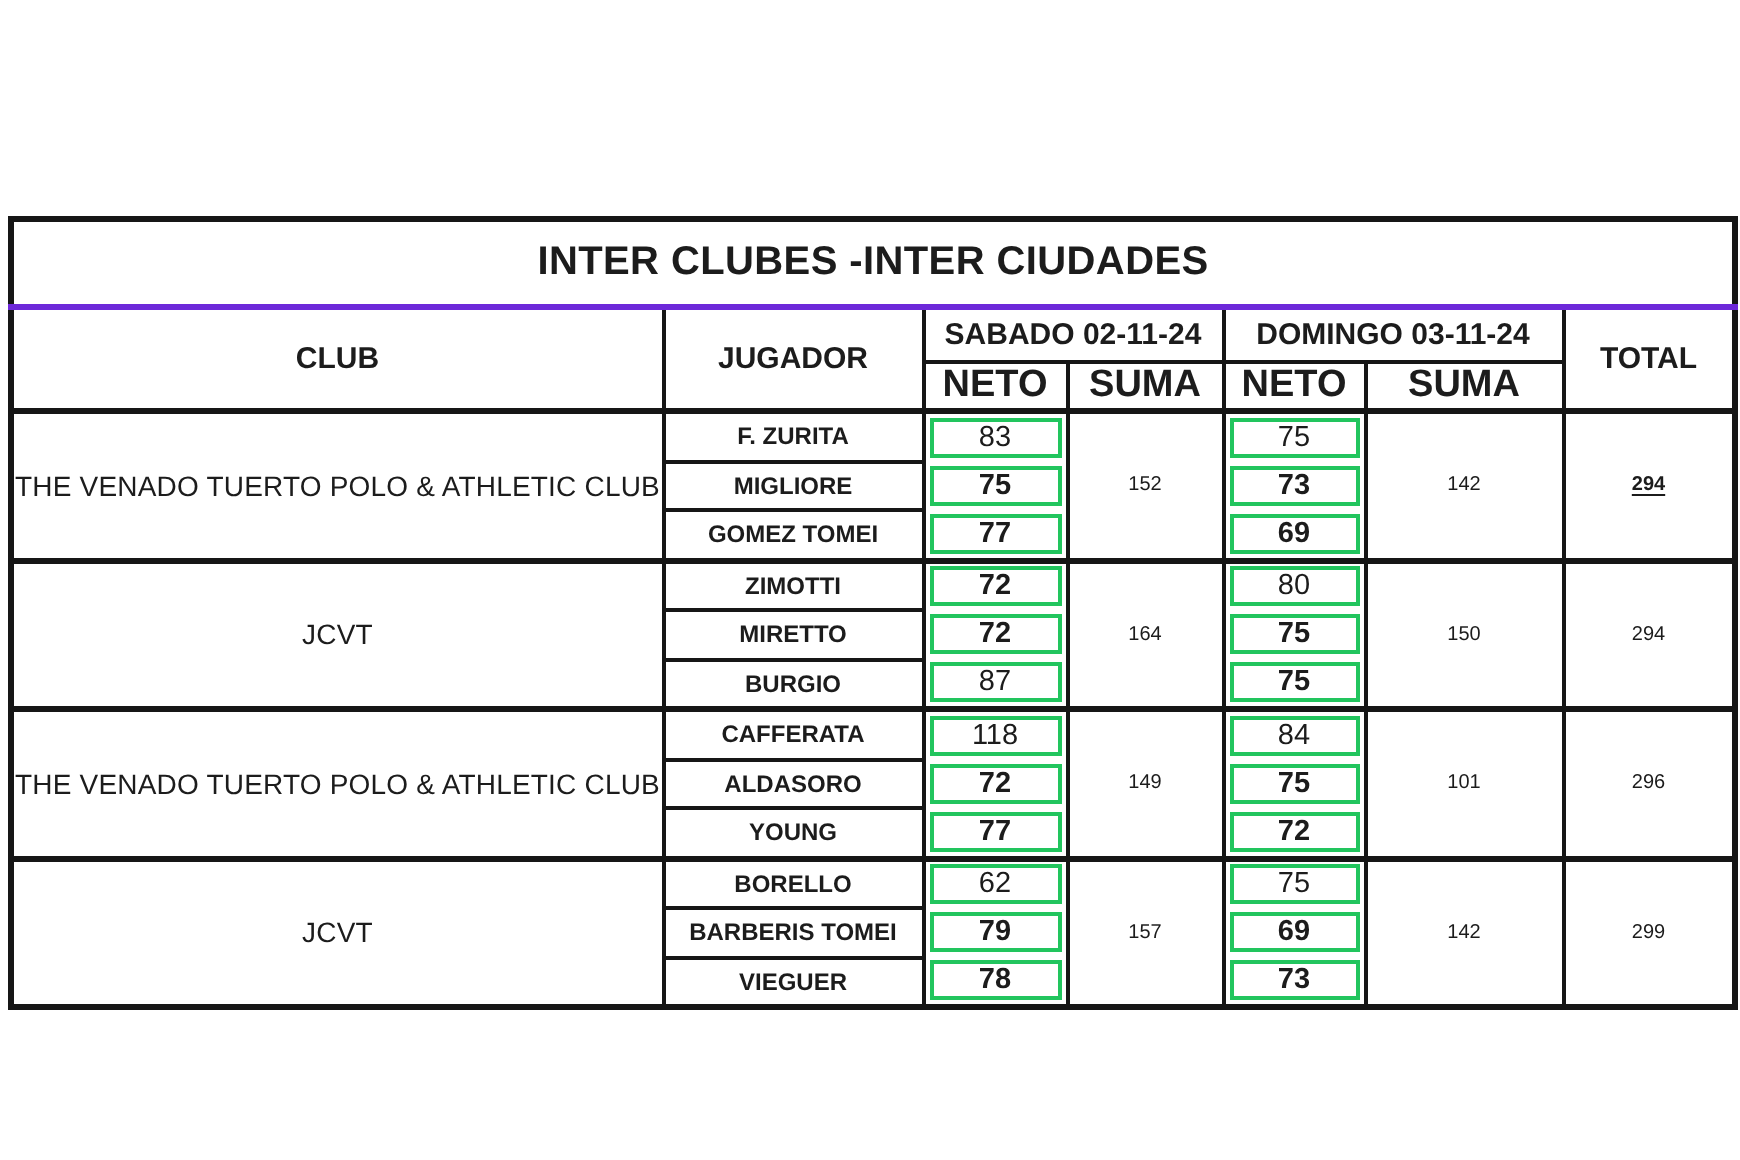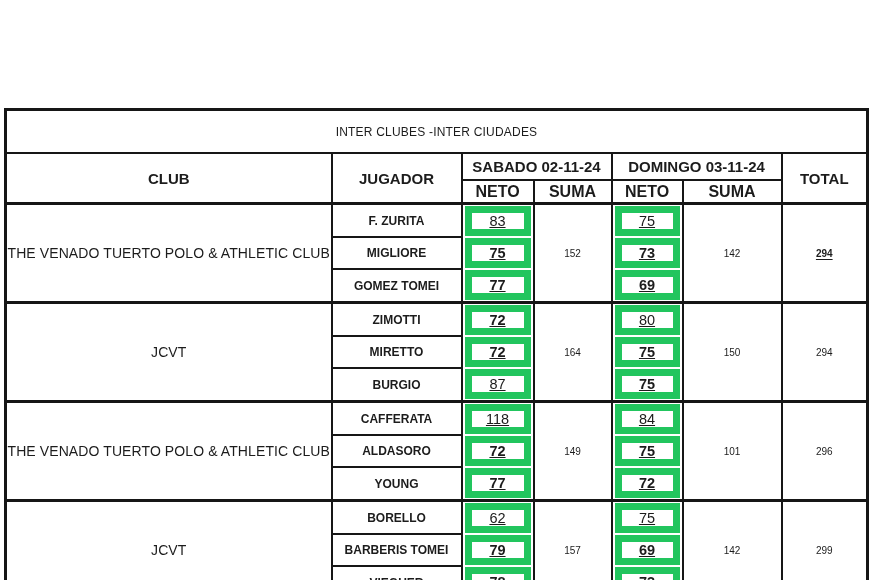--- a/index.html
+++ b/index.html
@@ -14,37 +14,36 @@
     border-collapse:collapse;table-layout:fixed;
     border:3px solid #161616;
     background:#ffffff;
   }
   .results td{
     border:2px solid #161616;
     text-align:center;vertical-align:middle;
     color:#1c1c1c;padding:0;overflow:hidden;white-space:nowrap;
   }
   td.title-cell{
-    height:41px;font-size:12px;font-weight:normal;letter-spacing:.2px;
-    border-bottom:1px solid #6d28d9;
+    height:41px;font-size:20px;font-weight:bold;letter-spacing:.2px;
+    border-bottom:3px solid #6d28d9;
   }
   tr.h1 td{height:25px;font-weight:bold;font-size:15px}
-  tr.h2 td{height:21px;font-weight:bold;font-size:16px}
+  tr.h2 td{height:21px;font-weight:bold;font-size:19px}
   tr.r td{height:22.5px}
   td.club{font-weight:normal;font-size:14px;letter-spacing:.1px}
   td.pname{font-weight:600;font-size:12px}
   
   td.neto{border-top:none;border-bottom:none;background:transparent}
   tr.first td{border-top:3px solid #161616}
   tr.first td.neto{border-top:3px solid #161616;border-bottom:none}
   .box{
-    height:16px;margin:1px 2px;border:7px solid #22c55e;
+    height:16px;margin:1px 2px;border:2px solid #22c55e;
     display:flex;align-items:center;justify-content:center;
     font-size:14.5px;
-    text-decoration:underline;
   }
   .box.b{font-weight:bold}
   td.suma,td.total{font-size:10px}
   td.total.winner{font-weight:bold;text-decoration:underline;text-underline-offset:2px}
 </style>
 </head>
 <body>
 
 <table class="results">
   <colgroup>

